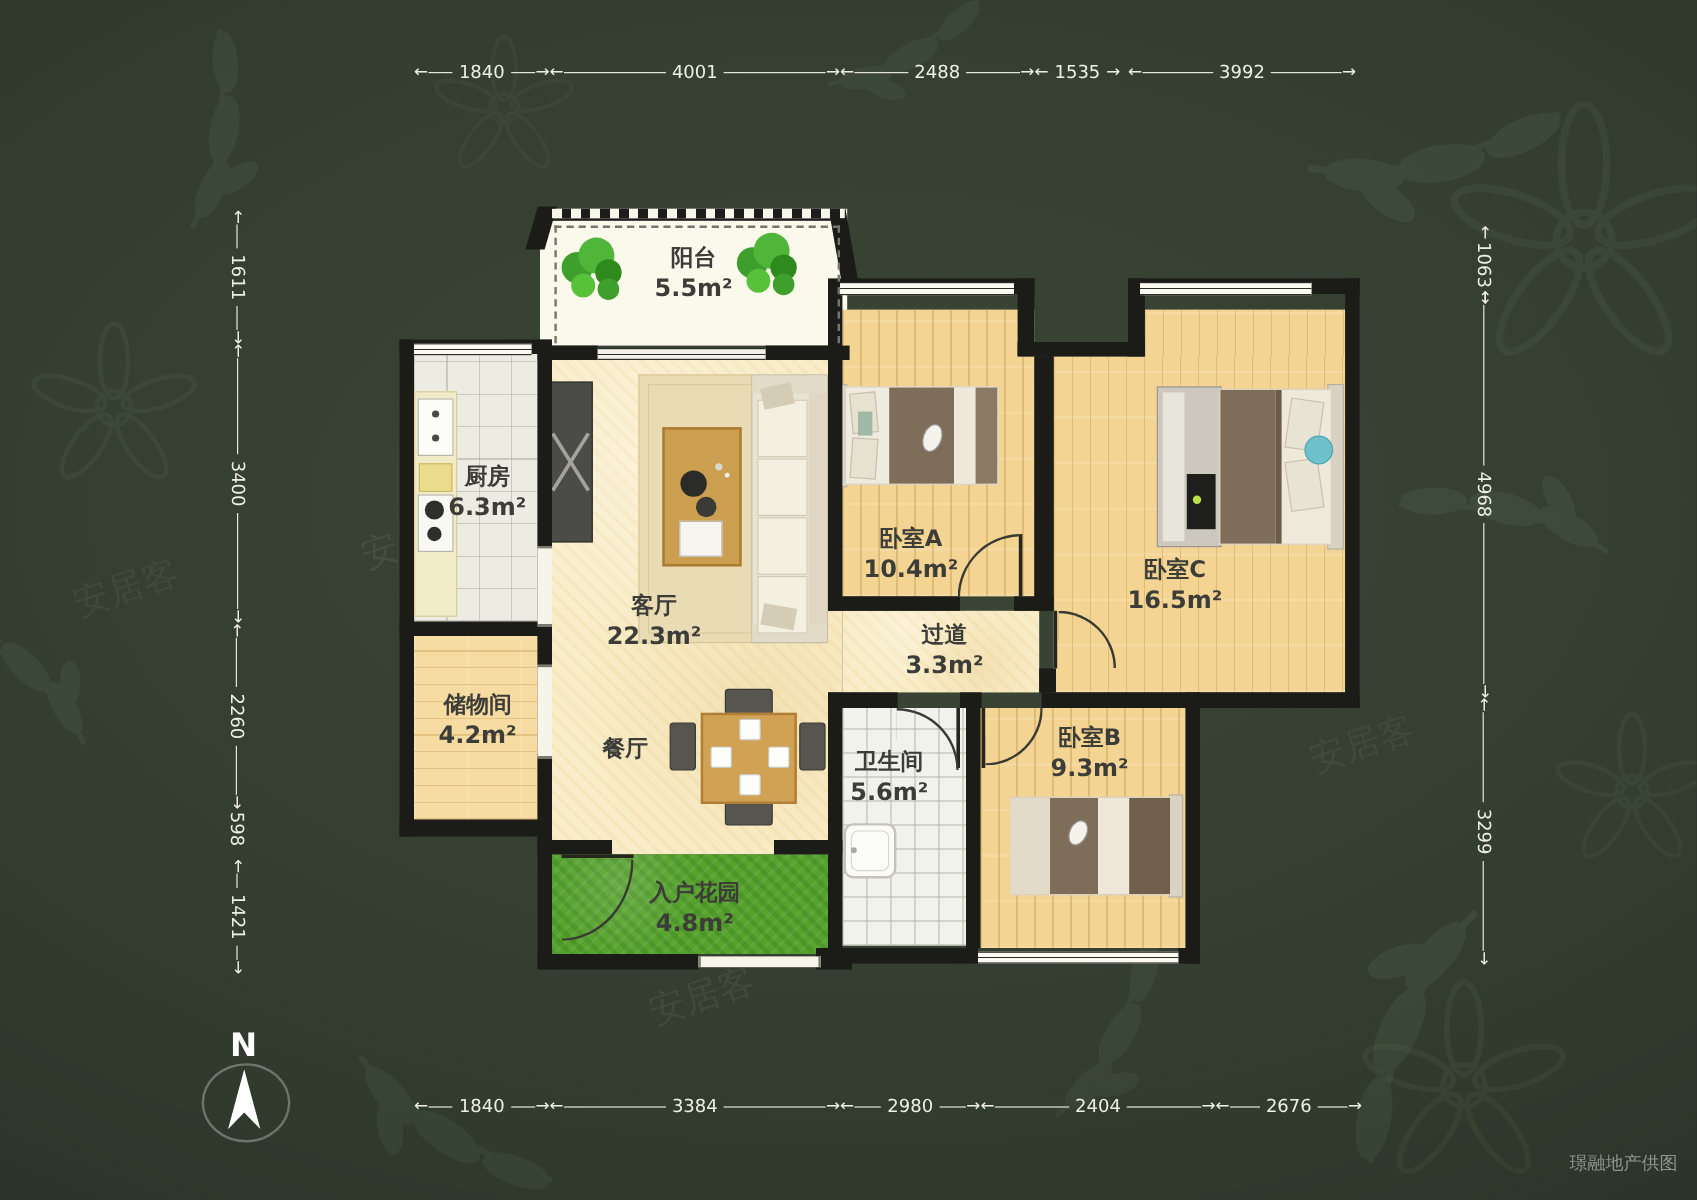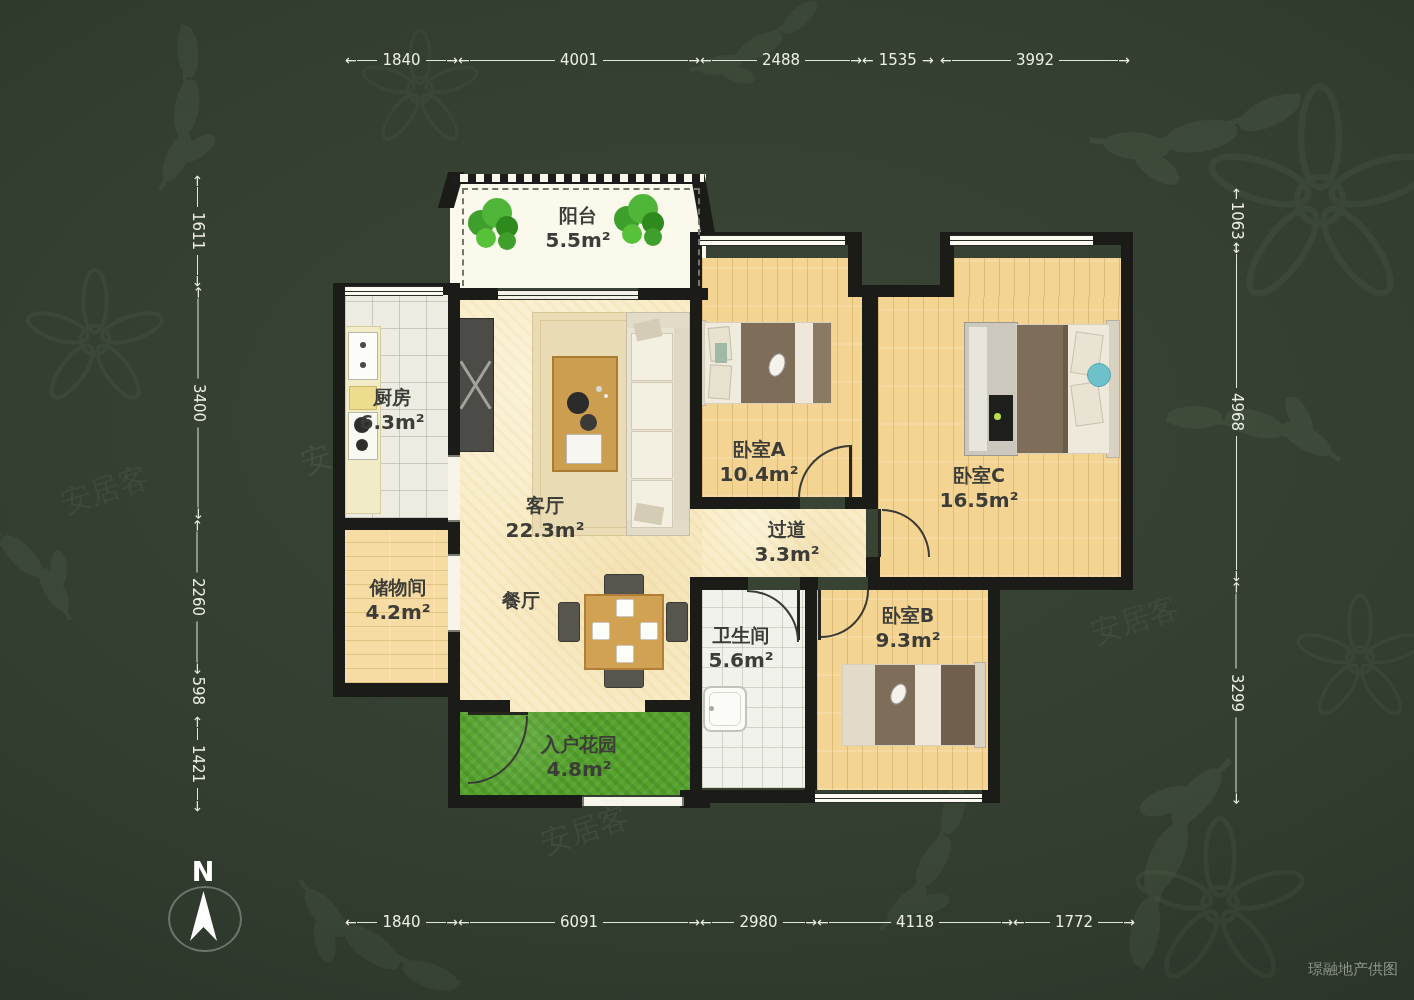--- a/index.html
+++ b/index.html
@@ -273,29 +273,29 @@
   <div class="arc" style="left:821px;top:590px;width:46px;height:46px;border-bottom-width:2px;border-right-width:2px;border-bottom-right-radius:100%"></div>
   <div class="leaf" style="left:878px;top:509px;width:3px;height:48px"></div>
   <div class="arc" style="left:882px;top:509px;width:46px;height:46px;border-top-width:2px;border-right-width:2px;border-top-right-radius:100%"></div>
   <div class="leaf" style="left:468px;top:712px;width:60px;height:3px"></div>
   <div class="arc" style="left:468px;top:716px;width:58px;height:66px;border-bottom-width:2px;border-right-width:2px;border-bottom-right-radius:100%"></div>
 
   <div class="rlabel" style="left:578px;top:204px">
     <div class="nm">阳台</div>
     <div class="ar2">5.5m²</div>
   </div>
-  <div class="rlabel" style="left:392px;top:386px">
+  <div class="rlabel" style="left:406px;top:386px">
     <div class="nm">厨房</div>
     <div class="ar2">6.3m²</div>
   </div>
   <div class="rlabel" style="left:545px;top:494px">
     <div class="nm">客厅</div>
     <div class="ar2">22.3m²</div>
   </div>
-  <div class="rlabel" style="left:521px;top:589px">
+  <div class="rlabel" style="left:521px;top:613px">
     <div class="nm">餐厅</div>
   </div>
   <div class="rlabel" style="left:759px;top:438px">
     <div class="nm">卧室A</div>
     <div class="ar2">10.4m²</div>
   </div>
   <div class="rlabel" style="left:979px;top:464px">
     <div class="nm">卧室C</div>
     <div class="ar2">16.5m²</div>
   </div>
@@ -357,42 +357,42 @@
   <div class="dim" style="left:345px;top:911px;width:113px">
       <span class="ar">←</span>
       <span class="ln"></span>
       <span class="lb">1840</span>
       <span class="ln"></span>
       <span class="ar">→</span>
     </div>
   <div class="dim" style="left:458px;top:911px;width:242px">
       <span class="ar">←</span>
       <span class="ln"></span>
-      <span class="lb">6091</span>
+      <span class="lb">3384</span>
       <span class="ln"></span>
       <span class="ar">→</span>
     </div>
   <div class="dim" style="left:700px;top:911px;width:117px">
       <span class="ar">←</span>
       <span class="ln"></span>
       <span class="lb">2980</span>
       <span class="ln"></span>
       <span class="ar">→</span>
     </div>
   <div class="dim" style="left:817px;top:911px;width:196px">
       <span class="ar">←</span>
       <span class="ln"></span>
-      <span class="lb">4118</span>
+      <span class="lb">2404</span>
       <span class="ln"></span>
       <span class="ar">→</span>
     </div>
   <div class="dim" style="left:1013px;top:911px;width:122px">
       <span class="ar">←</span>
       <span class="ln"></span>
-      <span class="lb">1772</span>
+      <span class="lb">2676</span>
       <span class="ln"></span>
       <span class="ar">→</span>
     </div>
 
   <div class="dim v" style="left:142px;top:220px;width:112px">
       <span class="ar">←</span>
       <span class="ln"></span>
       <span class="lb">1611</span>
       <span class="ln"></span>
       <span class="ar">→</span>

